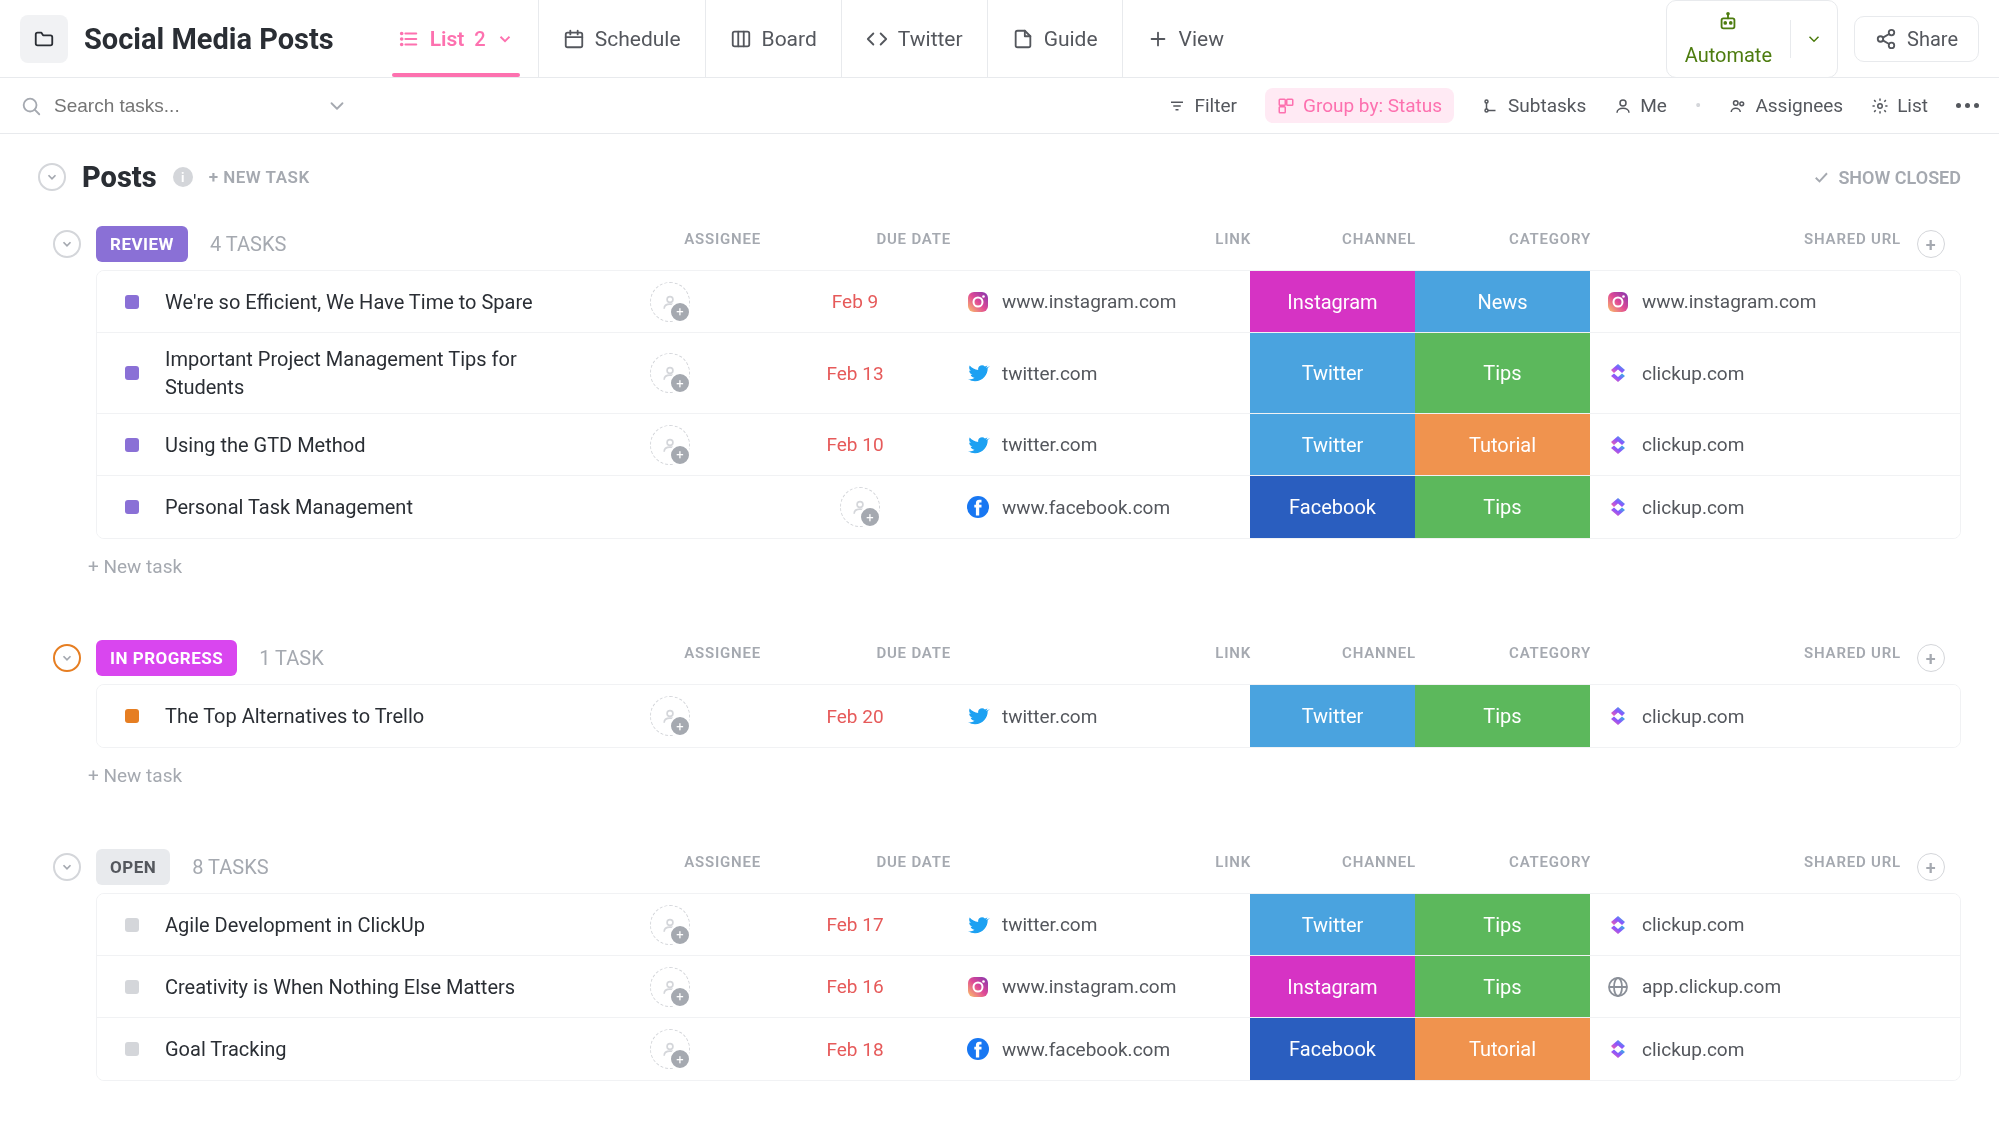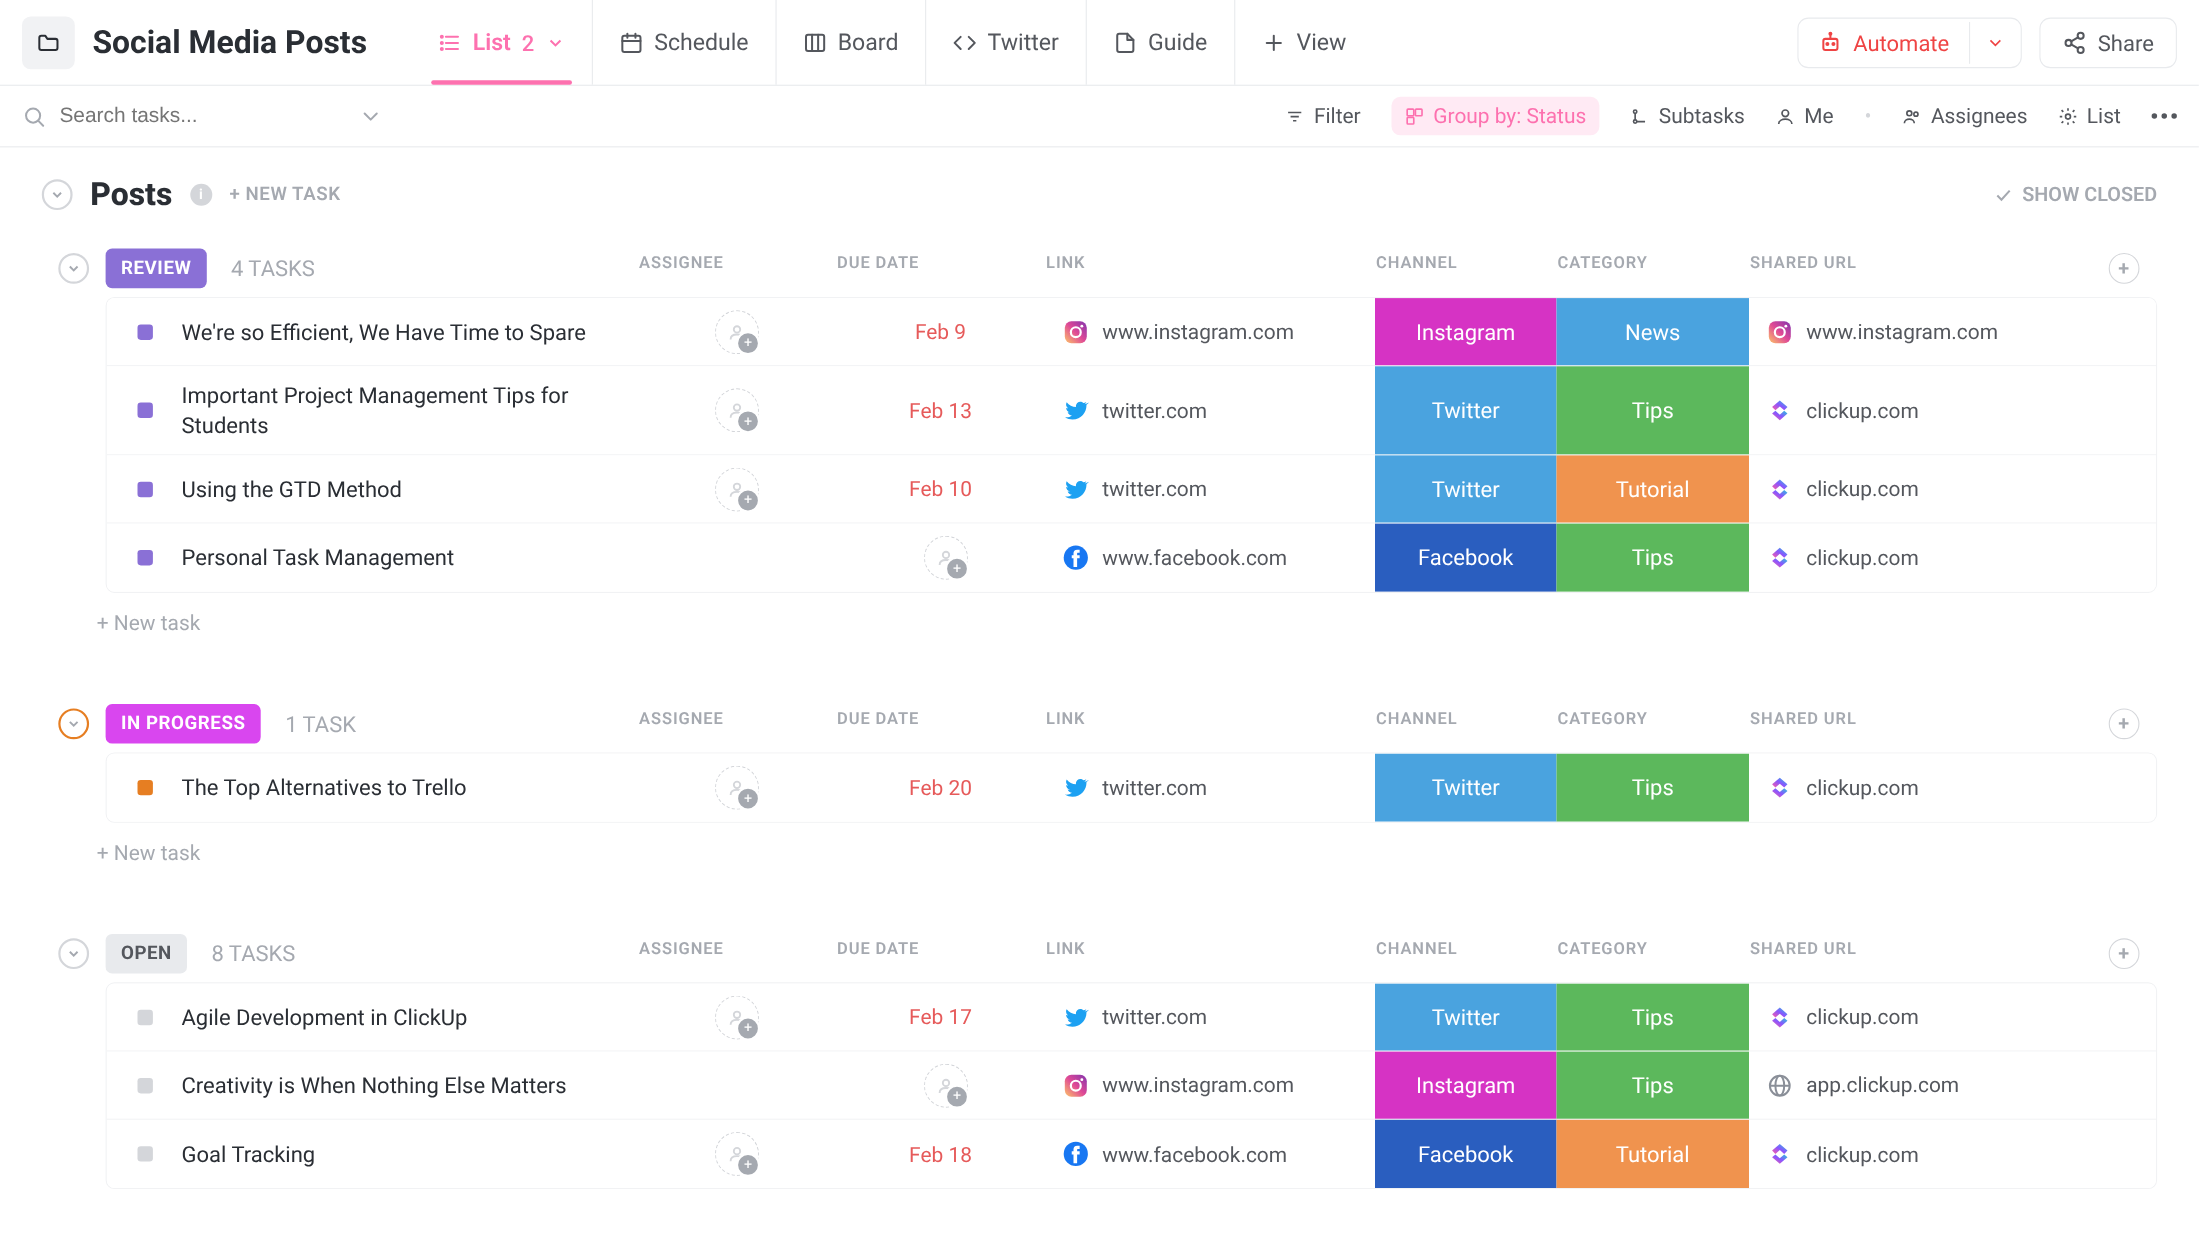--- a/index.html
+++ b/index.html
@@ -13,21 +13,21 @@
 .tab { display: flex; align-items: center; gap: 10px; padding: 0 24px; height: 100%; color: #54575d; font-size: 21px; cursor: pointer; border-left: 1px solid #e8eaed; position: relative; }
 .tab:first-child { border-left: none; }
 .tab.active { color: #fd71af; font-weight: 600;}
 .tab.active::after { content: ""; position: absolute; left: 18px; right: 18px; bottom: 0; height: 4px; background: #fd71af; border-radius: 2px; }
 .tab .badge { font-size: 20px; color: #a5a9b0; font-weight: 500; }
 .tab.active .badge { color: #fd71af; }
 .tab .chev { color: #fd71af; }
 .header-right { margin-left: auto; display: flex; align-items: center; gap: 16px; }
 .pill-btn { display: flex; align-items: center; gap: 10px; padding: 10px 20px; border: 1px solid #e8eaed; border-radius: 10px; font-size: 20px; color: #54575d; background: #fff; cursor: pointer; }
 .pill-split { display: flex; align-items: center; border: 1px solid #e8eaed; border-radius: 10px; overflow: hidden; }
-.pill-split > div { padding: 10px 18px; display: flex; align-items: center; gap: 10px; font-size: 20px; color: #ef4444; }
+.pill-split > div { padding: 10px 18px; display: flex; align-items: center; gap: 10px; font-size: 20px; color: #4d7c0f; flex-direction: column; }
 .pill-split > div:last-child { border-left: 1px solid #e8eaed; padding: 10px 14px; }
 
 
 .toolbar { display: flex; align-items: center; height: 56px; padding: 0 20px; border-bottom: 1px solid #e8eaed; }
 .search-wrap { display: flex; align-items: center; gap: 12px; color: #a5a9b0; font-size: 19px; }
 .search-input { border: none; outline: none; font-size: 19px; color: #54575d; width: 260px; background: transparent; }
 .toolbar-right { margin-left: auto; display: flex; align-items: center; gap: 28px; font-size: 19px; color: #54575d; }
 .toolbar-right .tbtn { display: flex; align-items: center; gap: 8px; cursor: pointer; }
 .tbtn.active { color: #fd71af; background: #ffeaf4; padding: 6px 12px; border-radius: 8px; }
 .dotsep { color: #d4d6da; }
@@ -44,21 +44,21 @@
 .new-task-hdr { color: #a5a9b0; font-size: 17px; font-weight: 600; letter-spacing: 0.5px; }
 .show-closed { margin-left: auto; color: #a5a9b0; font-size: 18px; font-weight: 600; display: flex; align-items: center; gap: 8px; }
 
 
 .group { margin-bottom: 60px; margin-left: 18px; }
 .group-header { display: flex; align-items: center; position: relative; height: 40px; }
 .group-header .collapse-circle { position: absolute; left: -3px; }
 .status-chip { font-size: 17px; font-weight: 700; padding: 8px 14px; border-radius: 6px; letter-spacing: 0.5px; margin-left: 40px; }
 .task-count { color: #a5a9b0; font-size: 20px; font-weight: 400; margin-left: 22px; }
 .col-headers { display: flex; margin-left: auto; }
-.col-header { color: #a5a9b0; font-size: 15px; font-weight: 600; letter-spacing: 0.8px; text-align: left; }
+.col-header { color: #a5a9b0; font-size: 15px; font-weight: 600; letter-spacing: 0.8px; text-align: right; }
 .col-assignee { width: 180px; }
 .col-due { width: 190px; }
 .col-link { width: 300px; }
 .col-channel { width: 165px; }
 .col-category { width: 175px; }
 .col-shared { width: 310px; }
 .col-add { width: 60px; text-align: center; }
 .add-col-btn { width: 28px; height: 28px; border: 1.5px solid #d4d6da; border-radius: 50%; display: inline-flex; align-items: center; justify-content: center; color: #a5a9b0; font-size: 18px; }
 
 
@@ -596,20 +596,23 @@
       <div class="status-sq" style="background:#d4d6da"></div>
       <div class="task-title">Creativity is When Nothing Else Matters</div>
       <div class="cell col-assignee">
               <div class="assignee-ph">
                 <svg width="20" height="20" viewBox="0 0 24 24" fill="none" stroke-width="2">
                   <circle cx="12" cy="9" r="3.5"></circle>
                   <path d="M5 20c0-3.5 3-5.5 7-5.5s7 2 7 5.5"></path>
                 </svg>
               </div>
             </div>
+      <div class="cell col-due">
+              <span class="due-date">Feb 16</span>
+            </div>
       <div class="cell col-link">
               <div class="link-cell">
                 <span class="link-icon">
                   <svg width="24" height="24" viewBox="0 0 24 24">
                     <rect x="2" y="2" width="20" height="20" rx="6" fill="url(#ig-grad)"></rect>
                     <circle cx="12" cy="12" r="4.5" fill="none" stroke="#fff" stroke-width="2"></circle>
                     <circle cx="17.5" cy="6.5" r="1.3" fill="#fff"></circle>
                   </svg>
                 </span>
                 <span>www.instagram.com</span>

